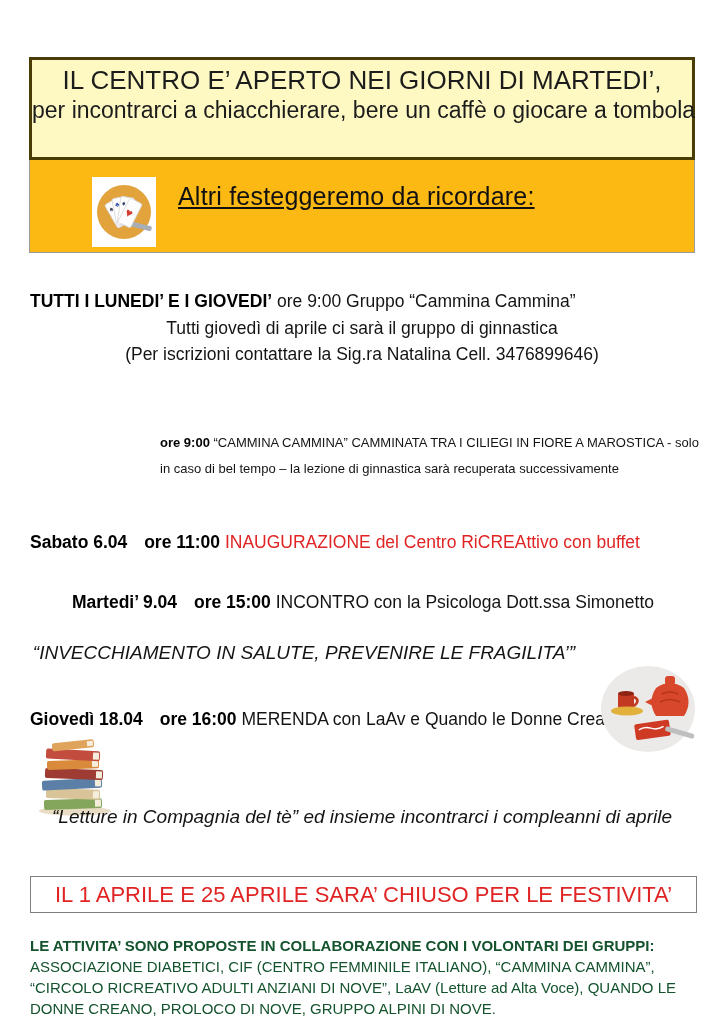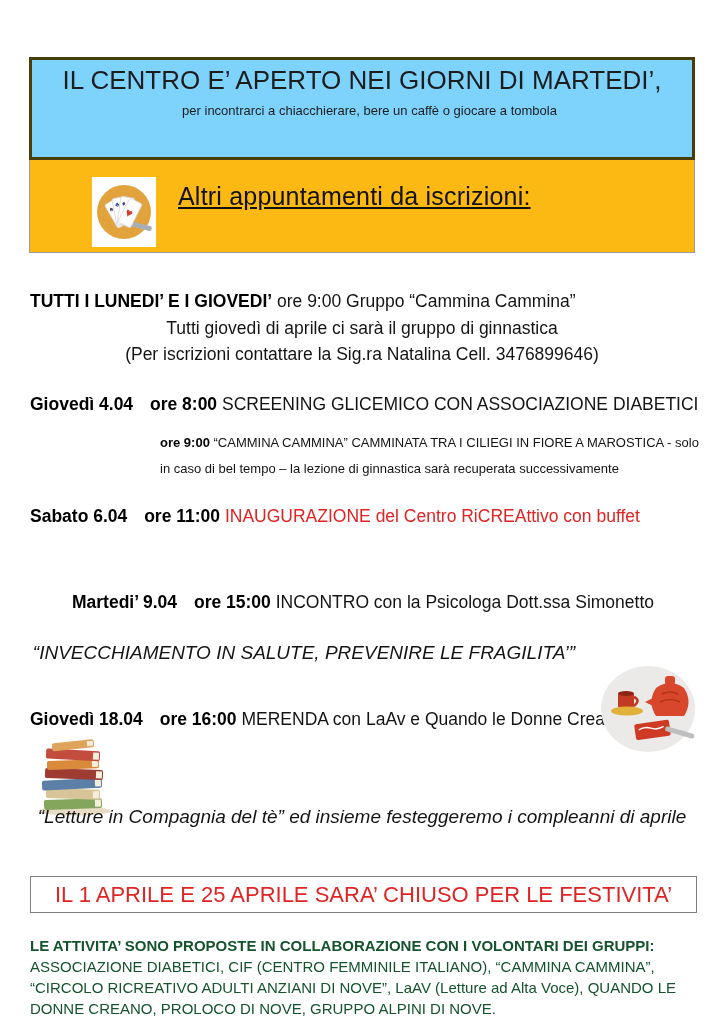--- a/index.html
+++ b/index.html
@@ -8,25 +8,25 @@
     width:724px;height:1024px;
     margin:0 auto;
     background:#ffffff;
     font-family:"Liberation Sans", sans-serif;
     color:#141414;
     overflow:hidden;
   }
   
   .banner-main{
     position:absolute;left:29px;top:57px;width:666px;height:103px;
-    box-sizing:border-box;border:3px solid #4a3c05;background:#7dd3fc;
+    box-sizing:border-box;border:3px solid #4a3c05;background:#fef9c3;
     text-align:center;padding-top:4px;
   }
   .banner-main .big{display:block;font-size:26px;line-height:33px;color:#1c1c1c;white-space:nowrap;}
-  .banner-main .sub{display:block;font-size:13px;line-height:27px;color:#1c1c1c;white-space:nowrap;padding-left:15px;}
+  .banner-main .sub{display:block;font-size:23px;line-height:27px;color:#1c1c1c;white-space:nowrap;}
   .banner-second{
     position:absolute;left:29px;top:160px;width:666px;height:93px;
     box-sizing:border-box;background:#FCB813;
     border:1px solid #9a9a9a;border-top:none;
   }
   .card-tile{
     position:absolute;left:62px;top:17px;width:64px;height:70px;
     background:#ffffff;
   }
   .card-tile svg{display:block;width:100%;height:100%;}
@@ -41,21 +41,21 @@
   .gap{display:inline-block;width:12px;}
   .centered{left:0;width:724px;text-align:center;}
   .weekly-row{top:289px;}
   .gym-note{top:316px;}
   .contact-note{top:342px;}
   .event-1{top:392px;}
   .event-1b{
     position:absolute;left:160px;top:430px;width:540px;
     font-size:13px;line-height:26px;white-space:normal;
   }
-  .event-2{top:504px;}
+  .event-2{top:530px;}
   .event-3{top:590px;margin-left:42px;}
   .quote-1{position:absolute;top:642px;left:0;width:608px;text-align:center;
     font-style:italic;font-size:19px;white-space:nowrap;}
   .event-4{top:707px;}
   .quote-2{position:absolute;top:806px;left:0;width:724px;text-align:center;
     font-style:italic;font-size:19px;white-space:nowrap;}
   .red-text{color:#E02424;}
   
   .tea-icon{position:absolute;left:599px;top:664px;width:104px;height:94px;}
   .tea-icon svg{display:block;width:100%;height:100%;}
@@ -104,35 +104,30 @@
               <rect x="-7" y="-28" width="14" height="28" rx="2" fill="#fdfdfd" stroke="#d4d4d4" stroke-width="0.7"></rect>
               <text x="-5" y="-19" font-size="7" fill="#30406a">♦</text>
             </g>
           <g transform="rotate(27)">
               <rect x="-7" y="-27" width="14" height="27" rx="2" fill="#fdfdfd" stroke="#d4d4d4" stroke-width="0.7"></rect>
               <text x="-4.5" y="-9" font-size="12" fill="#D23B2F">♥</text>
             </g>
         </g>
       </svg>
     </div>
-    <div class="appointments-heading">Altri appuntamenti da iscrizioni:</div>
+    <div class="appointments-heading">Altri festeggeremo da ricordare:</div>
   </div>
 
   <div class="line weekly-row">
     <span class="b">TUTTI I LUNEDI’ E I GIOVEDI’</span>
     <span>ore 9:00 Gruppo “Cammina Cammina”</span>
   </div>
   <div class="line centered gym-note">Tutti giovedì di aprile ci sarà il gruppo di ginnastica</div>
   <div class="line centered contact-note">(Per iscrizioni contattare la Sig.ra Natalina Cell. 3476899646)</div>
 
-  <div class="line event-1">
-    <span class="b">Giovedì 4.04</span><span class="gap"></span>
-    <span class="b">ore 8:00</span>
-    <span>SCREENING GLICEMICO CON ASSOCIAZIONE DIABETICI</span>
-  </div>
 
   <div class="event-1b">
     <span class="b">ore 9:00</span>
     <span>“CAMMINA CAMMINA” CAMMINATA TRA I CILIEGI IN FIORE A MAROSTICA - solo in caso di bel tempo – la lezione di ginnastica sarà recuperata successivamente</span>
   </div>
 
   <div class="line event-2">
     <span class="b">Sabato 6.04</span><span class="gap"></span>
     <span class="b">ore 11:00</span>
     <span class="red-text">INAUGURAZIONE del Centro RiCREAttivo con buffet</span>
@@ -201,21 +196,21 @@
           <rect x="18" y="14" width="54" height="10" rx="2" fill="#C24D3F"></rect>
           <rect x="65" y="15.5" width="6" height="7" fill="#F5EEDD"></rect>
         </g>
       <g transform="rotate(-6 47 9)">
           <rect x="24" y="5" width="42" height="8" rx="2" fill="#E0A35C"></rect>
           <rect x="59" y="6.5" width="6" height="5" fill="#F5EEDD"></rect>
         </g>
     </svg>
   </div>
 
-  <div class="quote-2">“Letture in Compagnia del tè” ed insieme festeggeremo i compleanni di aprile</div>
+  <div class="quote-2">“Letture in Compagnia del tè” ed insieme incontrarci i compleanni di aprile</div>
 
   <div class="closure-box">IL 1 APRILE E 25 APRILE SARA’ CHIUSO PER LE FESTIVITA’</div>
 
   <div class="footer">
     <span class="lead">LE ATTIVITA’ SONO PROPOSTE IN COLLABORAZIONE CON I VOLONTARI DEI GRUPPI:</span>
     <span>ASSOCIAZIONE DIABETICI, CIF (CENTRO FEMMINILE ITALIANO), “CAMMINA CAMMINA”, “CIRCOLO RICREATIVO ADULTI ANZIANI DI NOVE”, LaAV (Letture ad Alta Voce), QUANDO LE DONNE CREANO, PROLOCO DI NOVE, GRUPPO ALPINI DI NOVE.</span>
   </div>
 
 </div>
 

